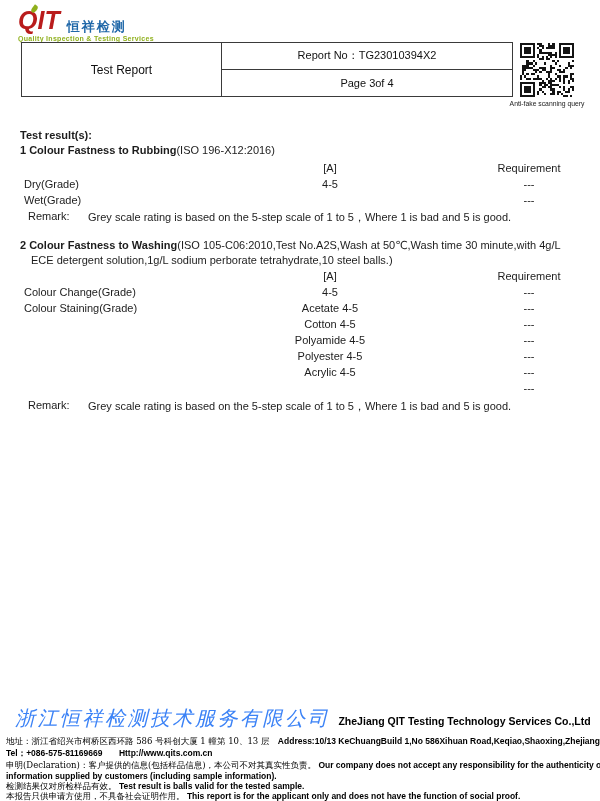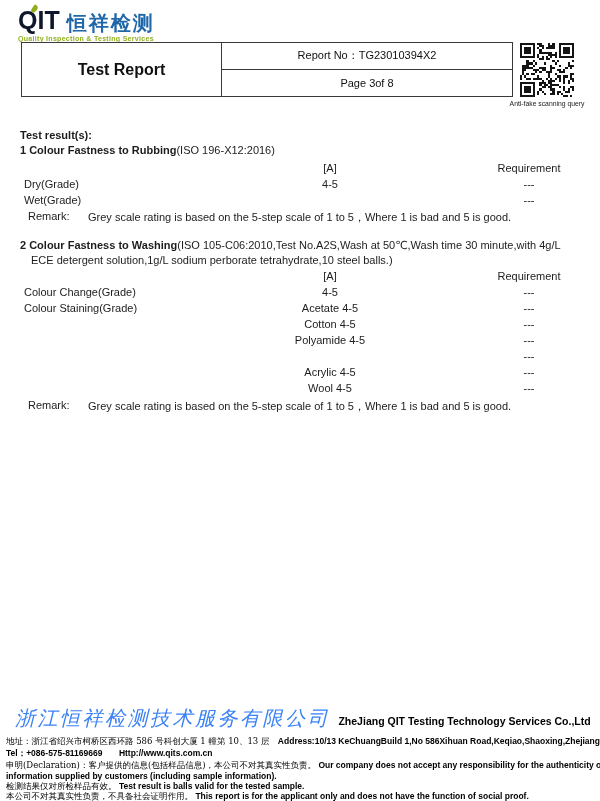--- a/index.html
+++ b/index.html
@@ -9,28 +9,28 @@
     color:#1c1c1c;-webkit-font-smoothing:antialiased;overflow:hidden;
   }
   .abs{position:absolute;}
 
   
   .logo{left:18px;top:8px;}
   .logo-row{display:flex;align-items:flex-end;line-height:1;}
   .logo-qit{font-size:25px;font-weight:bold;color:#1f67a8;letter-spacing:0px;position:relative;}
   .logo-leaf{position:absolute;left:13.5px;top:-3px;width:5px;height:8px;background:#8fb01c;
              border-radius:0 60% 60% 60%;transform:rotate(38deg);}
-  .logo-cn{font-size:20px;font-weight:bold;color:#1f67a8;margin-left:7px;letter-spacing:2px;}
+  .logo-cn{font-size:13px;font-weight:bold;color:#1f67a8;margin-left:7px;letter-spacing:2px;}
   .logo-tagline{font-size:7px;font-weight:bold;color:#8fb01c;margin-top:2px;letter-spacing:0.3px;}
 
   
   .hdr-table{left:21px;top:42px;width:492px;height:55px;border:1px solid #3a3a3a;box-sizing:border-box;
              display:grid;grid-template-columns:200px 1fr;grid-template-rows:1fr 1fr;}
   .hdr-title-cell{grid-row:1/3;border-right:1px solid #3a3a3a;display:flex;align-items:center;justify-content:center;}
-  .hdr-title{font-size:16px;font-weight:bold;color:#111;}
+  .hdr-title{font-size:12px;font-weight:normal;color:#111;}
   .hdr-cell{display:flex;align-items:center;justify-content:center;font-size:11px;color:#111;}
   .hdr-cell-top{border-bottom:1px solid #3a3a3a;}
 
   
   .qr-box{left:520px;top:43px;width:54px;height:54px;}
   .qr-caption{left:492px;top:100px;width:110px;text-align:center;font-size:6.8px;color:#222;}
 
   
   .res-heading{left:20px;top:129px;font-size:11px;font-weight:bold;}
   .sec-title{left:20px;font-size:11px;white-space:nowrap;}
@@ -52,33 +52,33 @@
   .ft-line{left:6px;width:592px;font-size:8.5px;color:#000;white-space:nowrap;}
   .ft-cn{font-family:"DejaVu Serif","Liberation Serif",serif;font-weight:normal;}
   .ft-en{font-family:"Liberation Sans","DejaVu Sans",sans-serif;font-weight:bold;}
   .gap{margin-left:6px;}
 </style>
 </head>
 <body>
 
 <div class="abs logo">
   <div class="logo-row">
-    <span class="logo-qit" style="color: #0f172a;">QIT</span>
+    <span class="logo-qit" style="color: #b91c1c; font-style: italic;">QIT</span>
     <span class="logo-leaf" style="background: rgb(143, 176, 28);"></span>
     <span class="logo-cn" style="color: rgb(31, 103, 168);">恒祥检测</span>
   </div>
   <div class="logo-tagline" style="color: rgb(143, 176, 28);">Quality Inspection &amp; Testing Services</div>
 </div>
 
 <div class="abs hdr-table">
   <div class="hdr-title-cell">
     <span class="hdr-title">Test Report</span>
   </div>
   <div class="hdr-cell hdr-cell-top">Report No：TG23010394X2</div>
-  <div class="hdr-cell">Page 3of 8</div>
+  <div class="hdr-cell">Page 3of 4</div>
 </div>
 
 <div class="abs qr-box">
   <svg id="qr-svg" width="54" height="54" viewBox="0 0 25 25" shape-rendering="crispEdges">
       <rect x="0" y="0" width="1" height="1" fill="#141414"></rect>
       <rect x="1" y="0" width="1" height="1" fill="#141414"></rect>
       <rect x="2" y="0" width="1" height="1" fill="#141414"></rect>
       <rect x="3" y="0" width="1" height="1" fill="#141414"></rect>
       <rect x="4" y="0" width="1" height="1" fill="#141414"></rect>
       <rect x="5" y="0" width="1" height="1" fill="#141414"></rect>
@@ -398,30 +398,30 @@
   <span class="val">Cotton 4-5</span>
   <span class="req">---</span>
 </div>
 <div class="abs row" style="top:334px">
   <span class="lab"></span>
   <span class="val">Polyamide 4-5</span>
   <span class="req">---</span>
 </div>
 <div class="abs row" style="top:350px">
   <span class="lab"></span>
+  <span class="val">Polyester 4-5</span>
   <span class="req">---</span>
 </div>
 <div class="abs row" style="top:366px">
   <span class="lab"></span>
   <span class="val">Acrylic 4-5</span>
   <span class="req">---</span>
 </div>
 <div class="abs row" style="top:382px">
   <span class="lab"></span>
-  <span class="val">Wool 4-5</span>
   <span class="req">---</span>
 </div>
 <div class="abs remark" style="top:399px">
   <span class="rl">Remark:</span>
   <span class="rt">Grey scale rating is based on the 5-step scale of 1 to 5，Where 1 is bad and 5 is good.</span>
 </div>
 
 <div class="abs ft-company">
   <span class="ft-company-cn">浙江恒祥检测技术服务有限公司</span>
   <span class="ft-company-en">ZheJiang QIT Testing Technology Services Co.,Ltd</span>
@@ -439,15 +439,15 @@
   <span class="ft-en">Our company does not accept any responsibility for the authenticity of the</span>
 </div>
 <div class="abs ft-line" style="top:770.5px">
   <span class="ft-en">information supplied by customers (including sample information).</span>
 </div>
 <div class="abs ft-line" style="top:780.5px">
   <span class="ft-cn">检测结果仅对所检样品有效。</span>
   <span class="ft-en">Test result is balls valid for the tested sample.</span>
 </div>
 <div class="abs ft-line" style="top:790.5px">
-  <span class="ft-cn">本公司不对其真实性负责，不具备社会证明作用。</span>
+  <span class="ft-cn">本报告只供申请方使用，不具备社会证明作用。</span>
   <span class="ft-en">This report is for the applicant only and does not have the function of social proof.</span>
 </div>
 
 </body></html>

